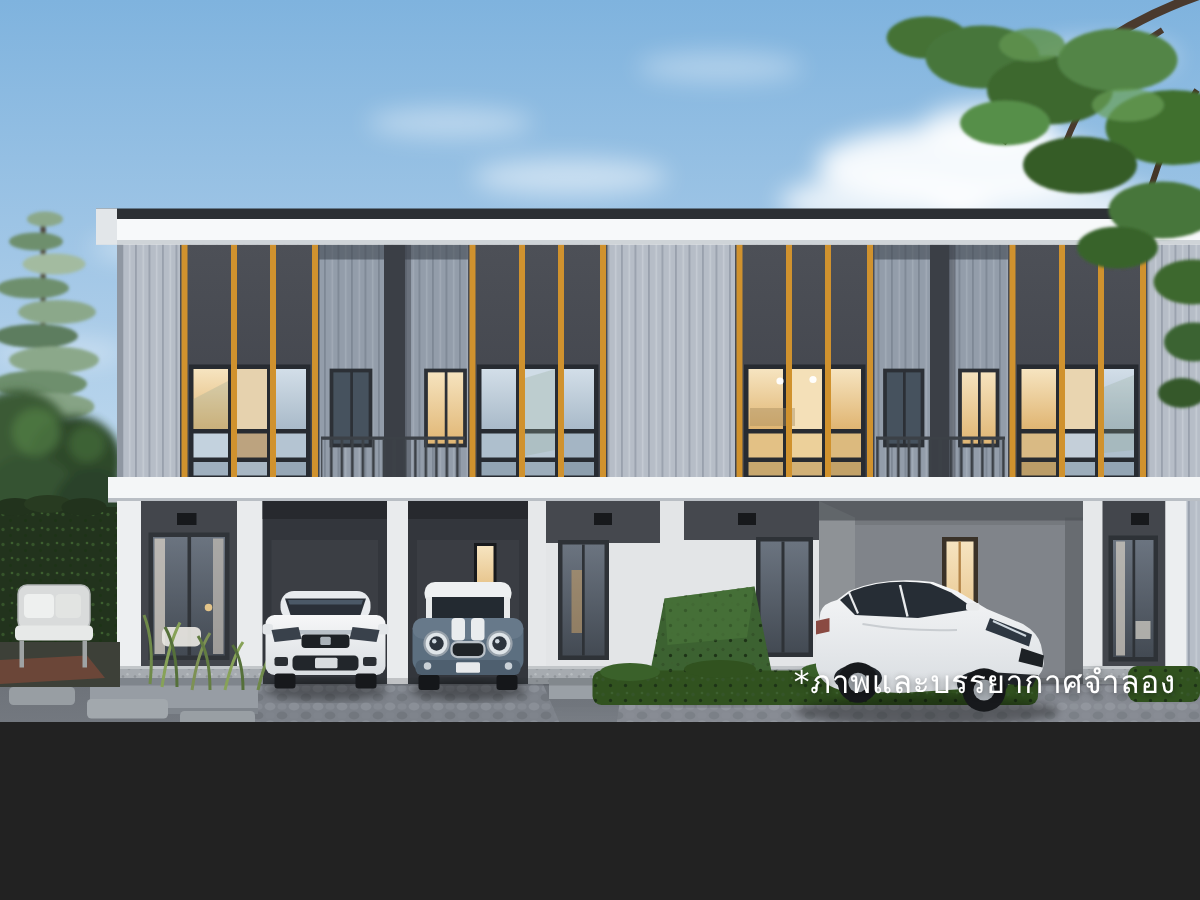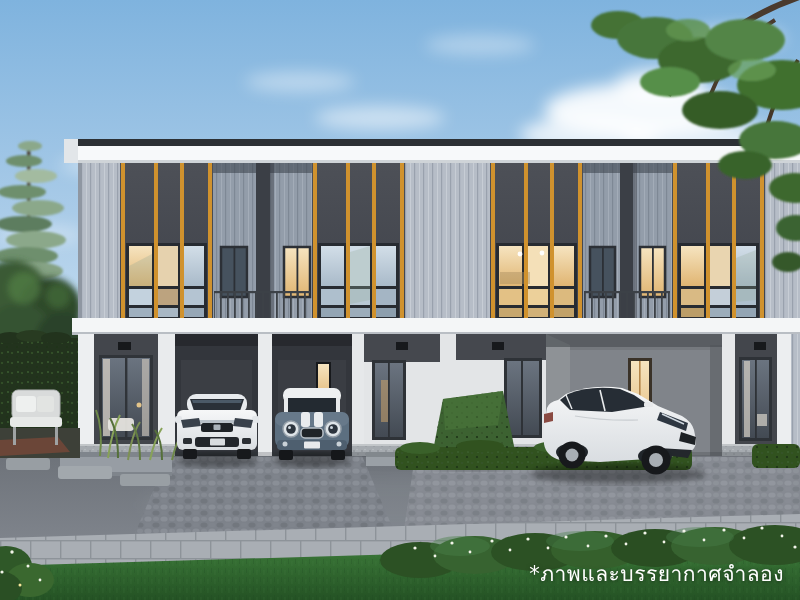--- a/index.html
+++ b/index.html
@@ -1,16 +1,16 @@
 <!DOCTYPE html>
 <html><head>
 <meta charset="utf-8">
 <style>
   html,body{margin:0;padding:0;background:#222;}
-  #stage{position:relative;width:800px;height:600px;overflow:hidden;font-family:"DejaVu Sans",sans-serif;}
+  #stage{position:relative;width:800px;height:481px;overflow:hidden;font-family:"DejaVu Sans",sans-serif;}
   #stage svg{display:block;}
   .caption{
     position:absolute;right:16px;bottom:10px;
     color:#ffffff;font-size:21px;letter-spacing:.5px;
     font-family:"DejaVu Sans","Liberation Sans",sans-serif;
     text-shadow:0 1px 4px rgba(0,0,0,.5);
     user-select:none;
   }
 </style>
 </head>

